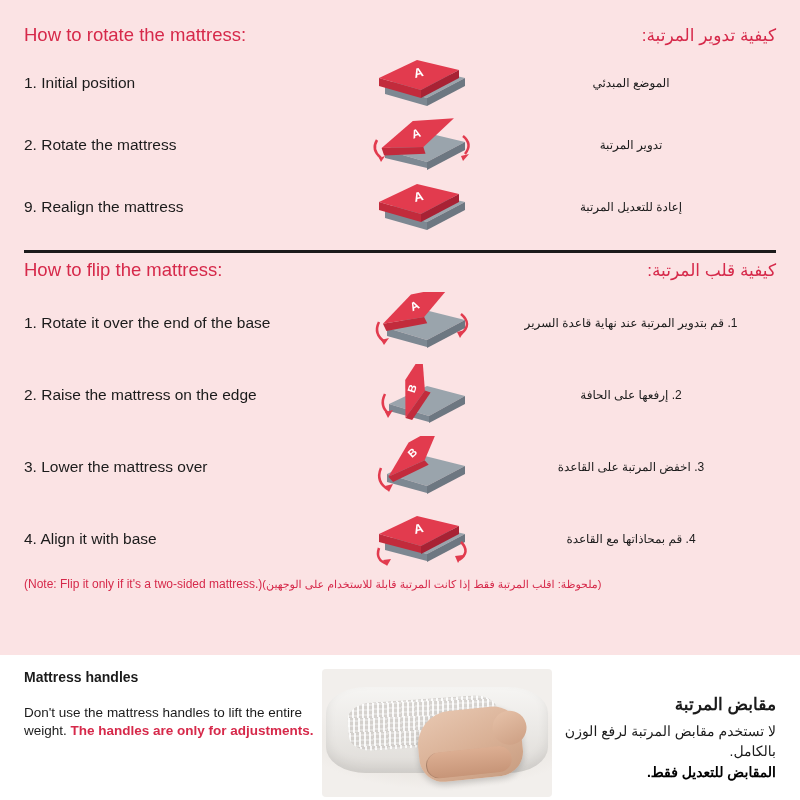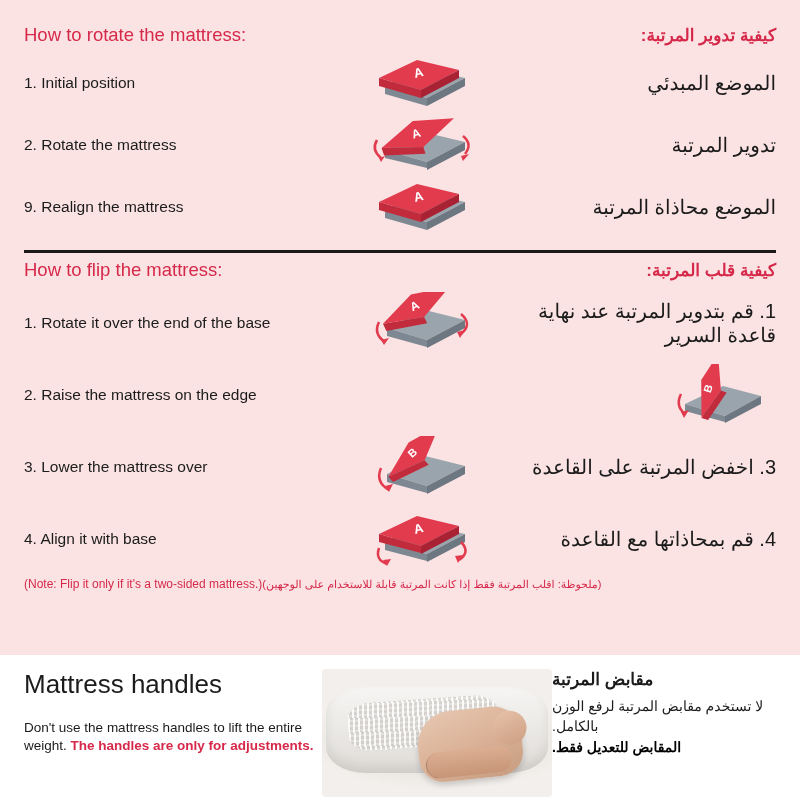--- a/index.html
+++ b/index.html
@@ -48,46 +48,46 @@
     justify-content: space-between;
     align-items: baseline;
     margin-top: 6px;
   }
   .sectionhead .en {
     font-size: 18.5px;
     color: #d6294a;
   }
   .sectionhead .ar {
     font-size: 17px;
-    font-weight: bold;
+    font-weight: normal;
     color: #d6294a;
     direction: rtl;
     margin-left: 12px;
   }
 
   .steps { margin-top: 6px; }
 
   .step {
     position: relative;
     display: flex;
     align-items: center;
     justify-content: space-between;
     height: 62px;
   }
   .step .en {
     font-size: 15.5px;
     color: #1b1b1b;
     width: 330px;
   }
   .step .ar {
-    font-size: 20px;
+    font-size: 12px;
     color: #1b1b1b;
     direction: rtl;
     width: 290px;
-    text-align: right;
+    text-align: center;
   }
   .step .fig {
     width: 120px;
     display: flex;
     justify-content: center;
     align-items: center;
   }
 
   .divider {
     height: 3px;
@@ -118,22 +118,22 @@
     position: absolute;
     left: 0; top: 655px;
     width: 800px; height: 145px;
     background: #ffffff;
     display: flex;
     align-items: flex-start;
     padding: 14px 22px 0 24px;
   }
   .bottom-left { width: 290px; }
   .bottom-left h2 {
-    font-size: 26px;
-    font-weight: normal;
+    font-size: 14px;
+    font-weight: bold;
     color: #1b1b1b;
     margin-bottom: 8px;
   }
   .bottom-left p {
     font-size: 13.5px;
     color: #1b1b1b;
     line-height: 1.35;
     margin-top: 19px;
   }
   .bottom-left p .emph {
@@ -141,23 +141,24 @@
     color: #d6294a;
   }
   .bottom-mid {
     width: 230px;
     height: 128px;
     position: relative;
     margin-left: 8px;
   }
   .bottom-right {
     flex: 1;
-    text-align: left;
+    text-align: right;
     direction: rtl;
     padding-right: 2px;
+    margin-top: 25px;
   }
   .bottom-right h2 {
     font-size: 17px;
     font-weight: bold;
     color: #1b1b1b;
     margin-bottom: 6px;
   }
   .bottom-right p {
     font-size: 14px;
     color: #1b1b1b;
@@ -284,21 +285,21 @@
           <svg width="110" height="54" viewBox="0 0 110 54">
             <polygon points="20,30 58,12 100,22 62,42" fill="#9aa4ac"></polygon>
             <polygon points="20,30 62,42 62,50 20,38" fill="#7d8892"></polygon>
             <polygon points="100,22 100,30 62,50 62,42" fill="#6d7781"></polygon>
             <polygon points="14,22 52,4 94,14 56,34" fill="#e23b4e"></polygon>
             <polygon points="14,22 56,34 56,42 14,30" fill="#c22b3c"></polygon>
             <polygon points="94,14 94,22 56,42 56,34" fill="#a82234"></polygon>
             <text x="50" y="22" font-family="Liberation Sans, sans-serif" font-size="13" font-weight="bold" fill="#ffffff" transform="rotate(-14 50 22)">A</text>
           </svg>
         </div>
-        <div class="ar">الموضع محاذاة المرتبة</div>
+        <div class="ar">إعادة للتعديل المرتبة</div>
       </div>
 
     </div>
 
     <div class="divider"></div>
 
     <div class="sectionhead">
       <div class="en">How to flip the mattress:</div>
       <div class="ar">كيفية قلب المرتبة:</div>
     </div>
@@ -335,20 +336,21 @@
             <polygon points="100,32 100,40 64,59 64,52" fill="#6d7781"></polygon>
             <g transform="rotate(-72 58 26)">
               <polygon points="26,18 62,6 92,14 58,28" fill="#e23b4e"></polygon>
               <polygon points="26,18 58,28 58,34 26,25" fill="#c22b3c"></polygon>
               <text x="52" y="19" font-family="Liberation Sans, sans-serif" font-size="11" font-weight="bold" fill="#ffffff">B</text>
             </g>
             <path d="M20 30 q-6 12 4 20" stroke="#e23b4e" stroke-width="2.5" fill="none"></path>
             <polygon points="20,48 28,46 23,54" fill="#e23b4e"></polygon>
           </svg>
         </div>
+        <div class="ar">2. إرفعها على الحافة</div>
       </div>
 
       <div class="step flip-step">
         <div class="en">3. Lower the mattress over</div>
         <div class="fig">
           <svg width="110" height="62" viewBox="0 0 110 62">
             <polygon points="22,38 60,20 100,30 62,50" fill="#9aa4ac"></polygon>
             <polygon points="22,38 62,50 62,57 22,46" fill="#7d8892"></polygon>
             <polygon points="100,30 100,38 62,58 62,50" fill="#6d7781"></polygon>
             <g transform="rotate(-42 54 24)">

